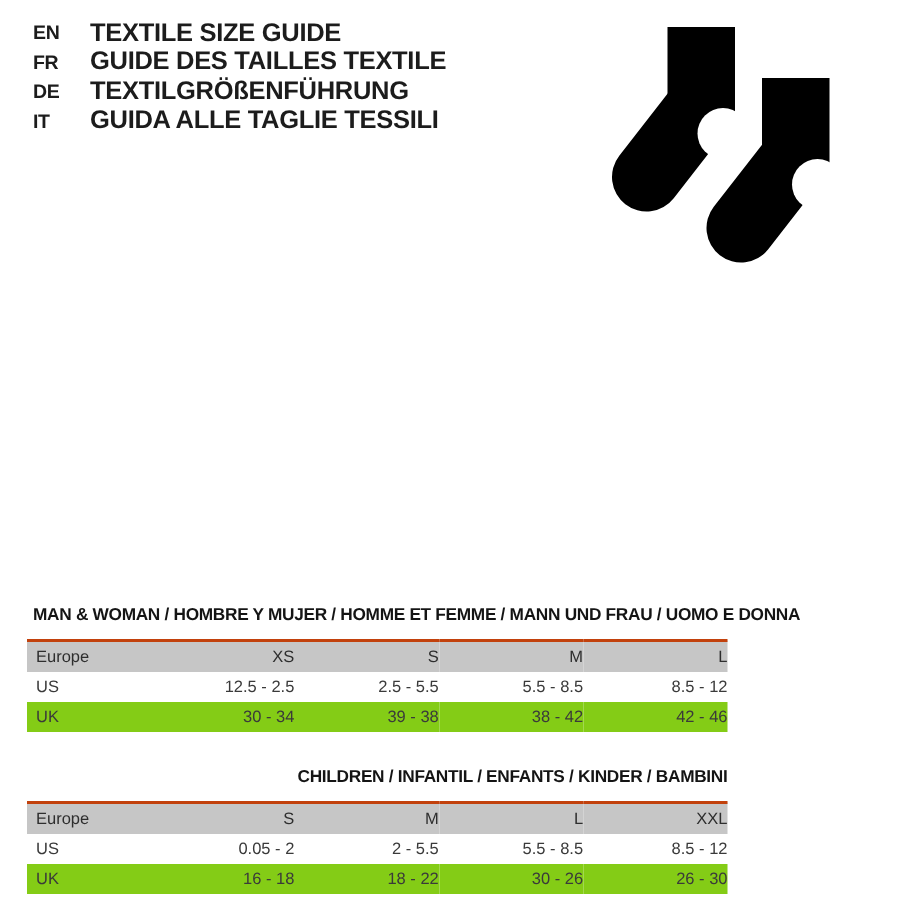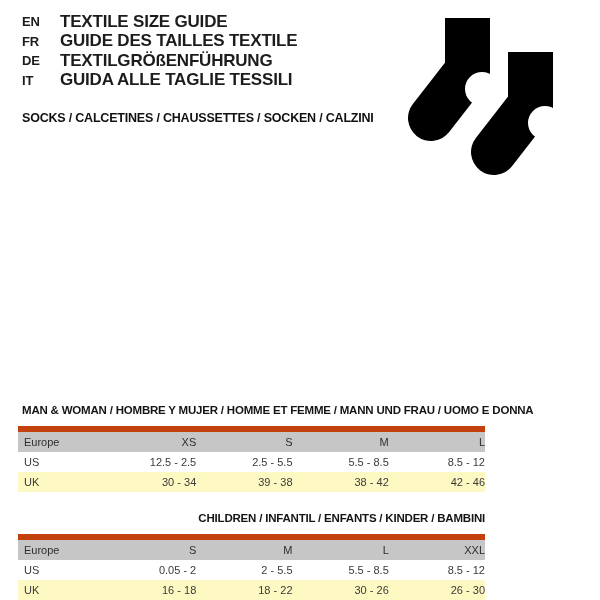--- a/index.html
+++ b/index.html
@@ -93,29 +93,29 @@
     height: 20px;
     padding: 0;
     font-size: 11px;
     font-weight: normal;
     text-align: right;
     color: #3a3a3a;
     letter-spacing: 0;
   }
   table.sizes thead th {
     background: #c6c6c6;
-    border-top: 6px solid #c2410c;
+    border-top: 2px solid #c2410c;
     color: #2e2e2e;
   }
   table.sizes th:first-child,
   table.sizes td:first-child {
     text-align: left;
     padding-left: 6px;
   }
-  table.sizes tbody tr.alt { background: #fef9c3; padding-left: 48px; }
+  table.sizes tbody tr.alt { background: #84cc16; padding-left: 48px; }
 </style>
 </head>
 <body>
 
 <div class="canvas">
 
   <div class="lang-block">
     <div class="lang-row">
       <span class="lang-code">EN</span>
       <span class="lang-label">TEXTILE SIZE GUIDE</span>
@@ -127,21 +127,20 @@
     <div class="lang-row">
       <span class="lang-code">DE</span>
       <span class="lang-label">TEXTILGRÖßENFÜHRUNG</span>
     </div>
     <div class="lang-row">
       <span class="lang-code">IT</span>
       <span class="lang-label">GUIDA ALLE TAGLIE TESSILI</span>
     </div>
   </div>
 
-  <div class="category">SOCKS / CALCETINES / CHAUSSETTES / SOCKEN / CALZINI</div>
 
   <svg class="socks-icon" viewBox="0 0 160 170" aria-hidden="true">
     <g>
       <rect x="40" y="10" width="45" height="60" fill="#000000"></rect>
       <path d="M61 65 L26 110" stroke="#000000" stroke-width="46" stroke-linecap="round" fill="none"></path>
       <circle cx="77" cy="81" r="17" fill="#ffffff"></circle>
     </g>
     <g transform="translate(63,34)">
       <rect x="40" y="10" width="45" height="60" fill="#000000"></rect>
       <path d="M61 65 L26 110" stroke="#000000" stroke-width="46" stroke-linecap="round" fill="none"></path>

